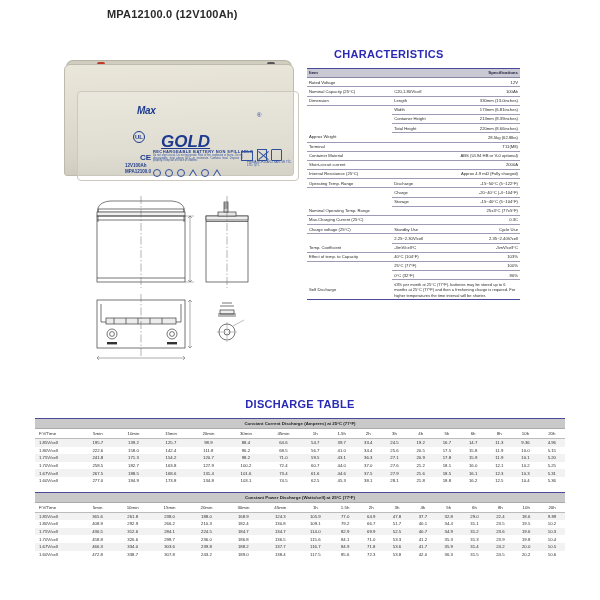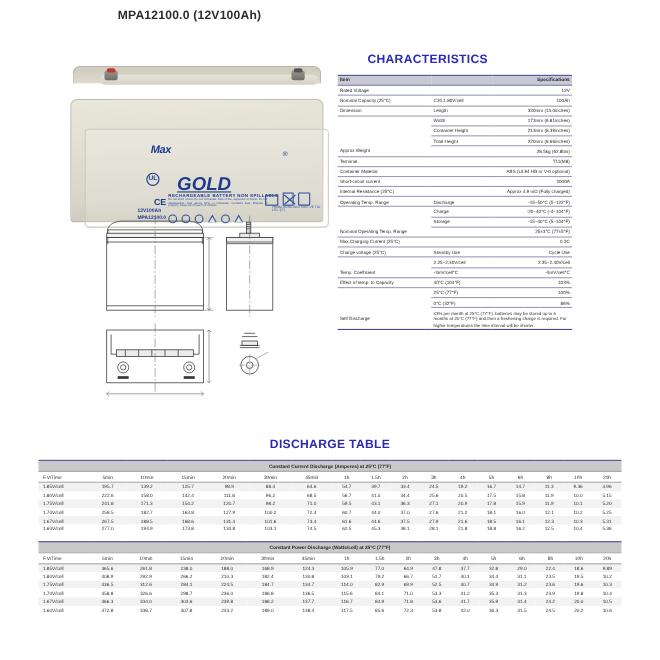--- a/index.html
+++ b/index.html
@@ -24,21 +24,20 @@
   
   .battery-photo {
     position:absolute; left:56px; top:56px;
     width:246px; height:126px;
   }
   .bat-body {
     position:absolute; left:8px; top:8px; width:230px; height:112px;
     background:linear-gradient(178deg,#e9e6da 0%,#e2dfd2 38%,#d8d5c8 78%,#cbc8bb 100%);
     border-radius:6px 6px 3px 3px;
     border:1px solid #bdbaae;
-    margin-top:26px;
   }
   .bat-top {
     position:absolute; left:10px; top:4px; width:226px; height:16px;
     background:linear-gradient(180deg,#cfccbf,#ddd9cd);
     border-radius:7px 7px 0 0;
     border:1px solid #b6b3a7; border-bottom:none;
   }
   .bat-top-inner{
     position:absolute; left:24px; top:7px; width:198px; height:9px;
     background:linear-gradient(180deg,#e6e3d7,#d4d1c4);

